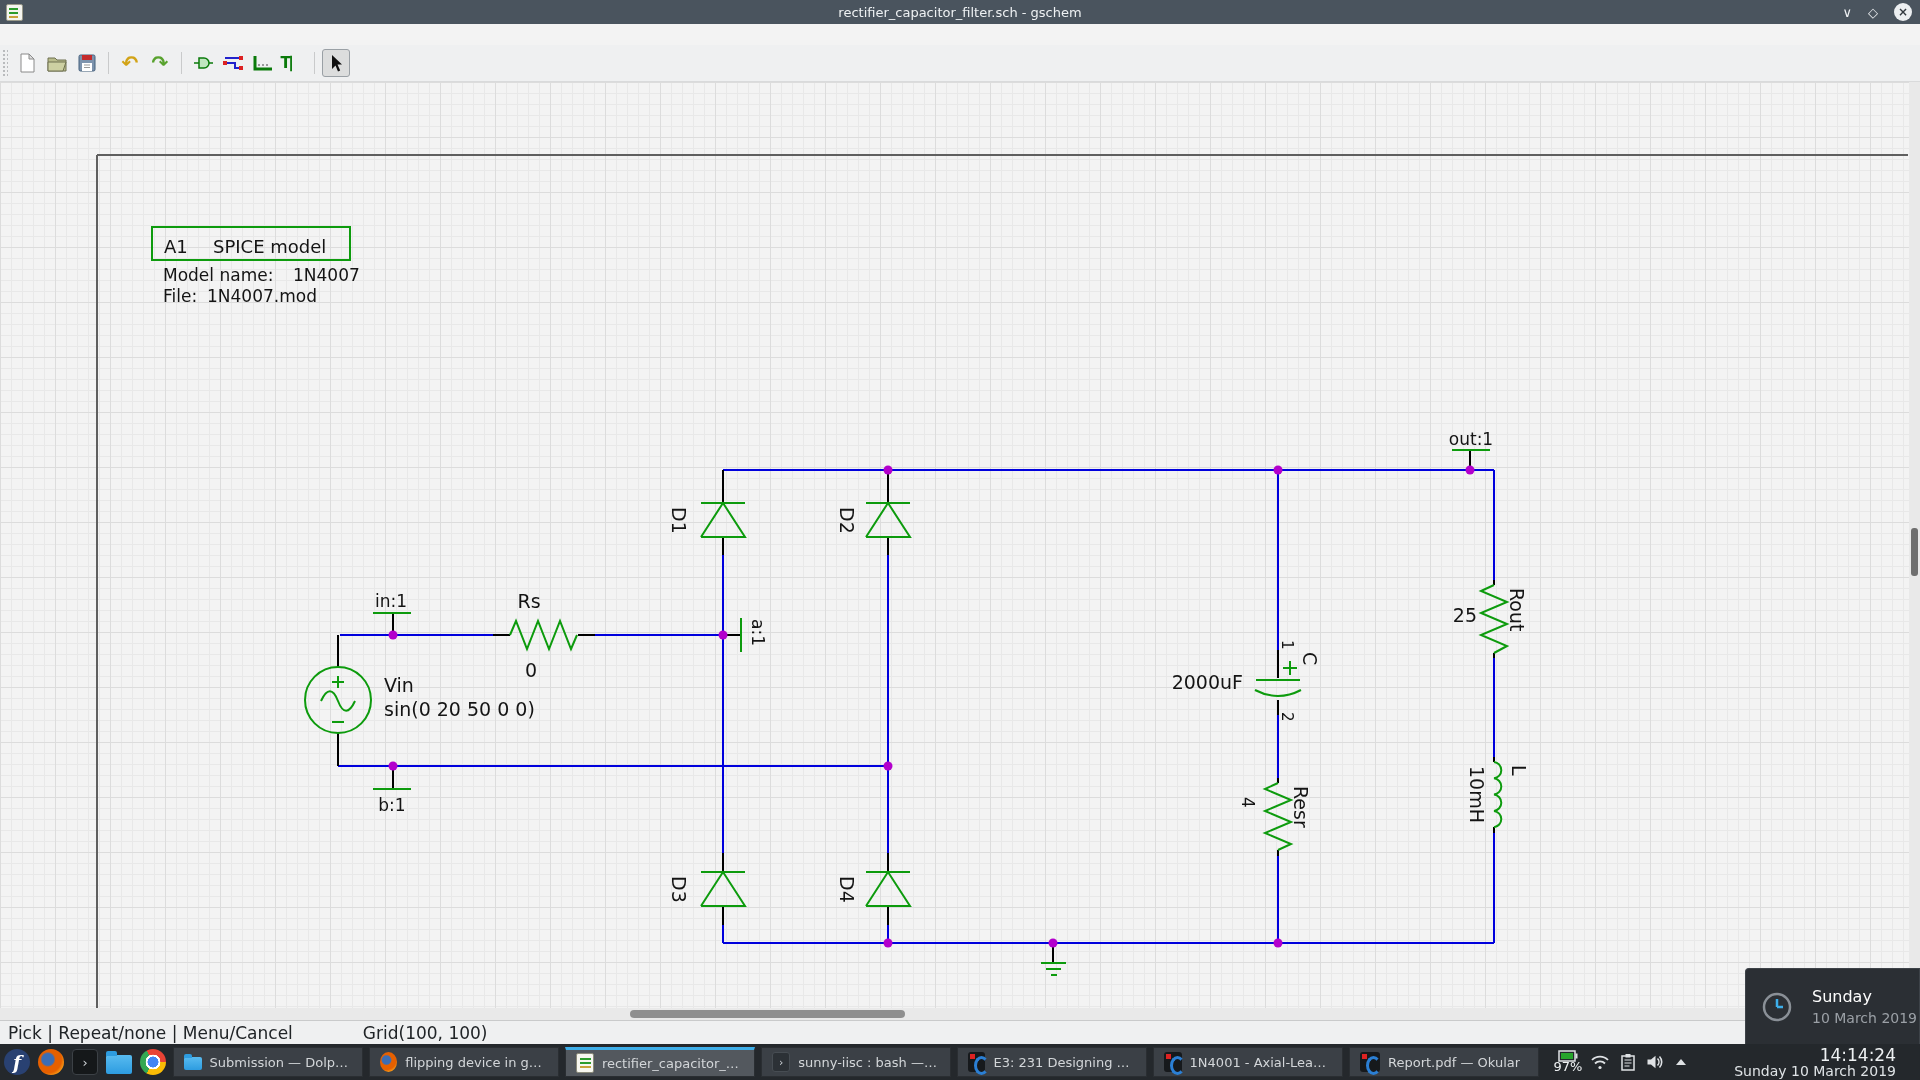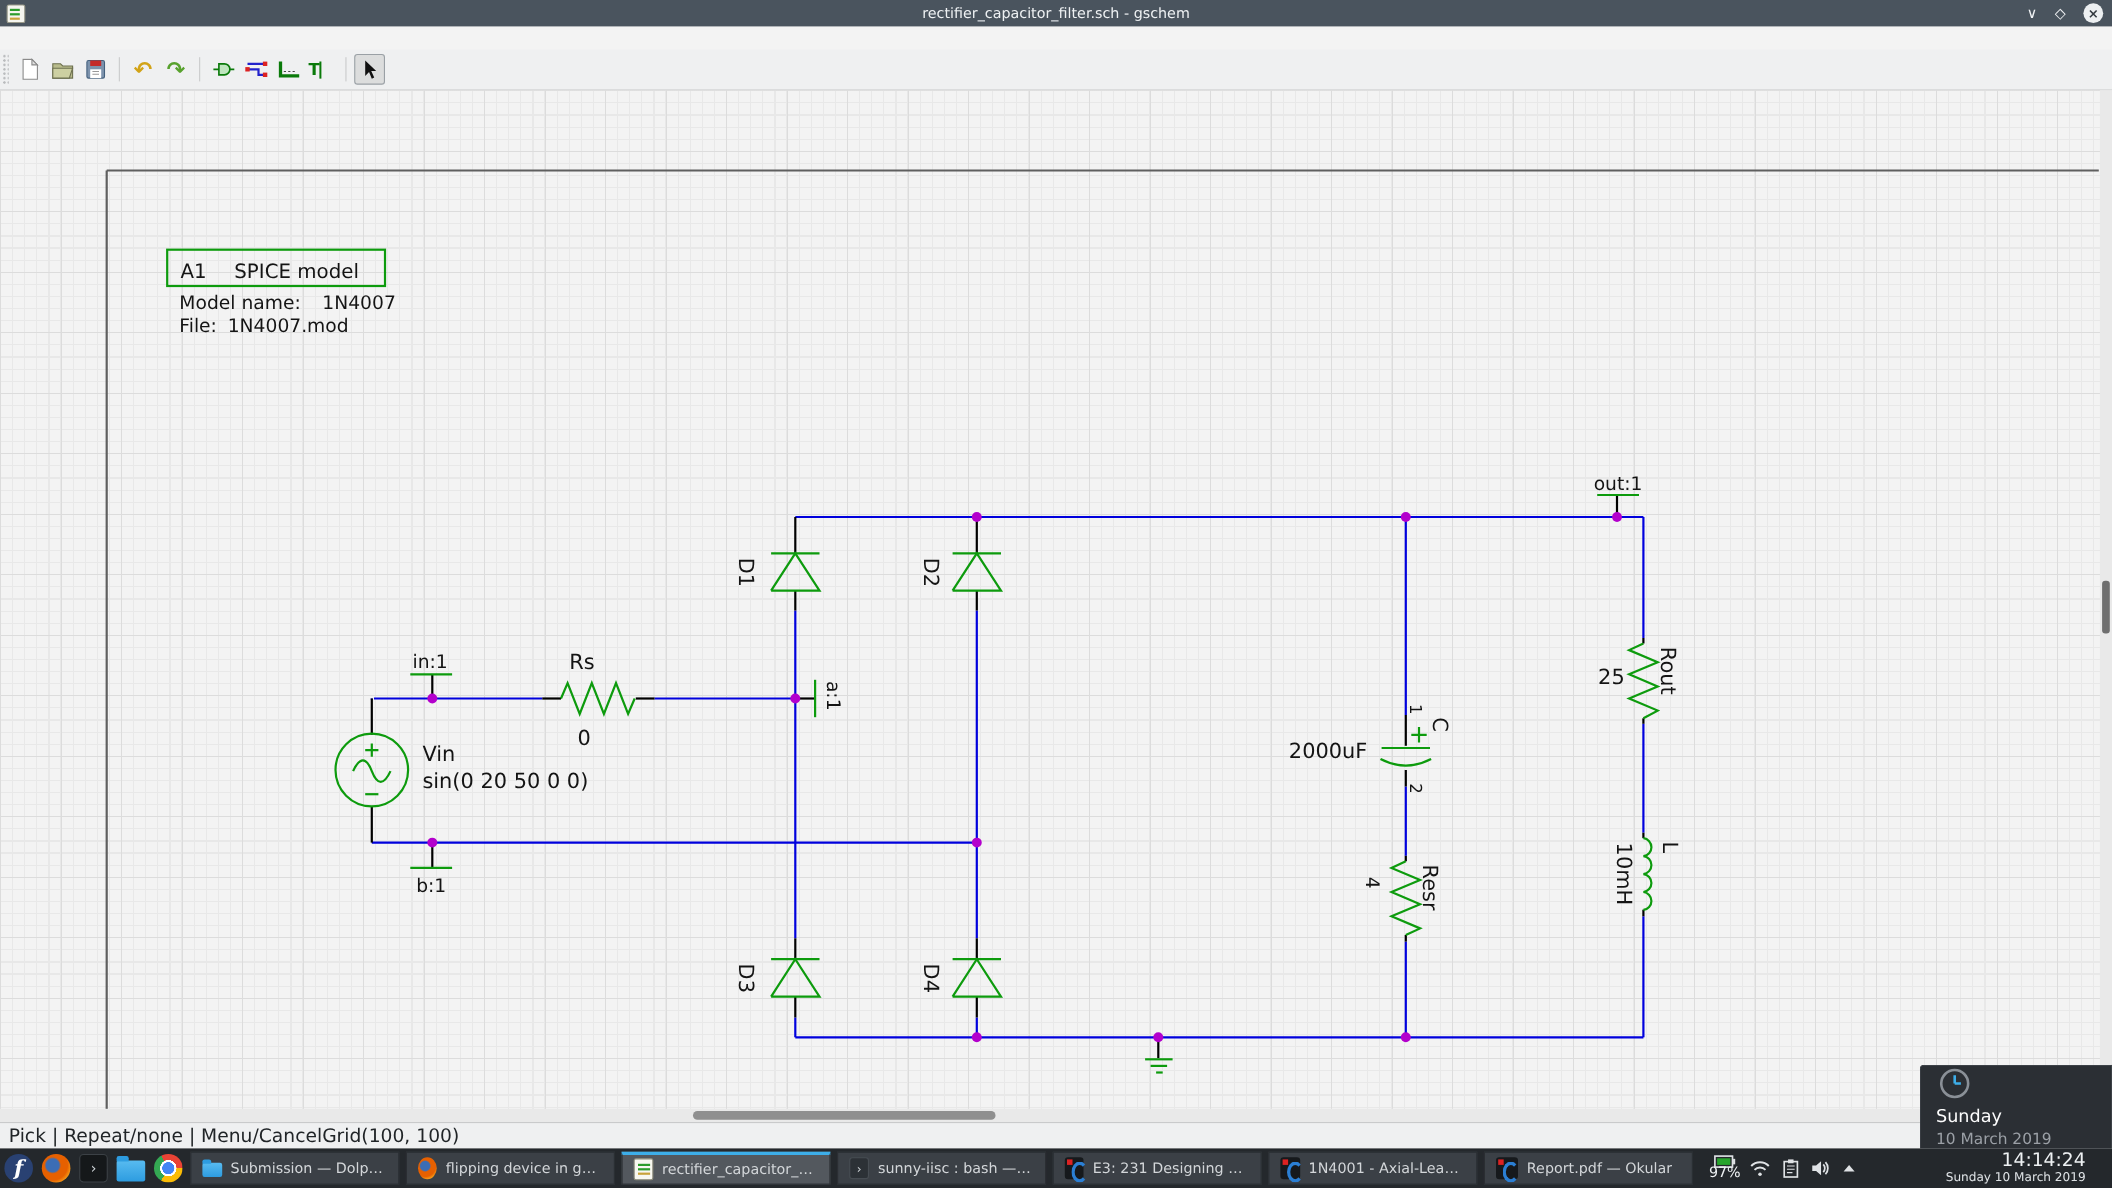--- a/index.html
+++ b/index.html
@@ -50,21 +50,21 @@
 
   .hscroll { position:absolute; left:0; top:1008px; width:1920px; height:12px; background:#e9e9e9; }
   .hthumb  { position:absolute; left:630px; top:2px; width:275px; height:8px; background:#8f8f8f; border-radius:4px; }
   .vscroll { position:absolute; right:0; top:82px; width:11px; height:926px; background:#e9e9e9; }
   .vthumb  { position:absolute; left:2px; top:446px; width:7px; height:48px; background:#6f6f6f; border-radius:3px; }
 
   
   .statusbar { position:absolute; left:0; top:1020px; width:1920px; height:24px; background:#eff0f1;
                border-top:1px solid #c9cacb; display:flex; align-items:center; font-size:17px; color:#202427; }
   .status-left { margin-left:8px; }
-  .status-grid { }
+  .status-grid { margin-left:70px; }
 
   
   .taskbar { position:absolute; left:0; top:1044px; width:1920px; height:36px; background:#24282c;
              display:flex; align-items:center; }
   .launcher { width:30px; height:30px; margin:0 4px; display:flex; align-items:center; justify-content:center; }
   .ic-fedora { width:26px; height:26px; border-radius:50%; background:#294172; color:#fff;
                font-family:"DejaVu Serif","Liberation Serif",serif; font-style:italic; font-weight:bold;
                font-size:19px; display:flex; align-items:center; justify-content:center; }
   .ic-firefox { width:26px; height:26px; border-radius:50%;
     background:radial-gradient(circle at 38% 40%, #3b6db5 0 26%, #e66000 34% 60%, #f9a21a 78%); }
@@ -97,26 +97,26 @@
              background:#3b4046; border:1px solid #2a2e32; display:flex; align-items:center; gap:8px;
              color:#d3d6d9; font-size:13px; white-space:nowrap; overflow:hidden; }
   .taskbtn.active { background:#53585e; border-top:3px solid #3daee9; }
   .taskbtn .lbl { overflow:hidden; text-overflow:ellipsis; }
 
   .tray { display:flex; align-items:center; gap:10px; margin-left:14px; }
   .trayicon { display:flex; flex-direction:column; align-items:center; justify-content:center; width:24px; }
   .batt-pct { font-size:13px; color:#eef1f3; margin-top:-3px; }
   .clockblk { margin-left:28px; margin-right:24px; text-align:right; color:#eef1f3; width:230px; }
   .clock-time { font-size:17px; line-height:18px; }
-  .clock-date { font-size:11px; line-height:14px; color:#dfe3e6; }
+  .clock-date { font-size:14px; line-height:14px; color:#dfe3e6; }
 
   
   .popup { position:absolute; left:1745px; top:968px; width:175px; height:76px; background:#2b2f34;
            border:1px solid #3d4248; border-bottom:none; border-radius:4px 0 0 0;
-           display:flex; gap:4px; padding-left:14px;flex-direction:column; }
+           display:flex; align-items:center; gap:18px; padding-left:14px; }
   .popup-day { color:#fdfdfd; font-size:16px; }
   .popup-date { color:#9ba0a6; font-size:14px; margin-top:4px; }
 </style>
 </head>
 <body>
 
 <div class="screen">
 
   <div class="titlebar">
     <div class="app-icon16"></div>

